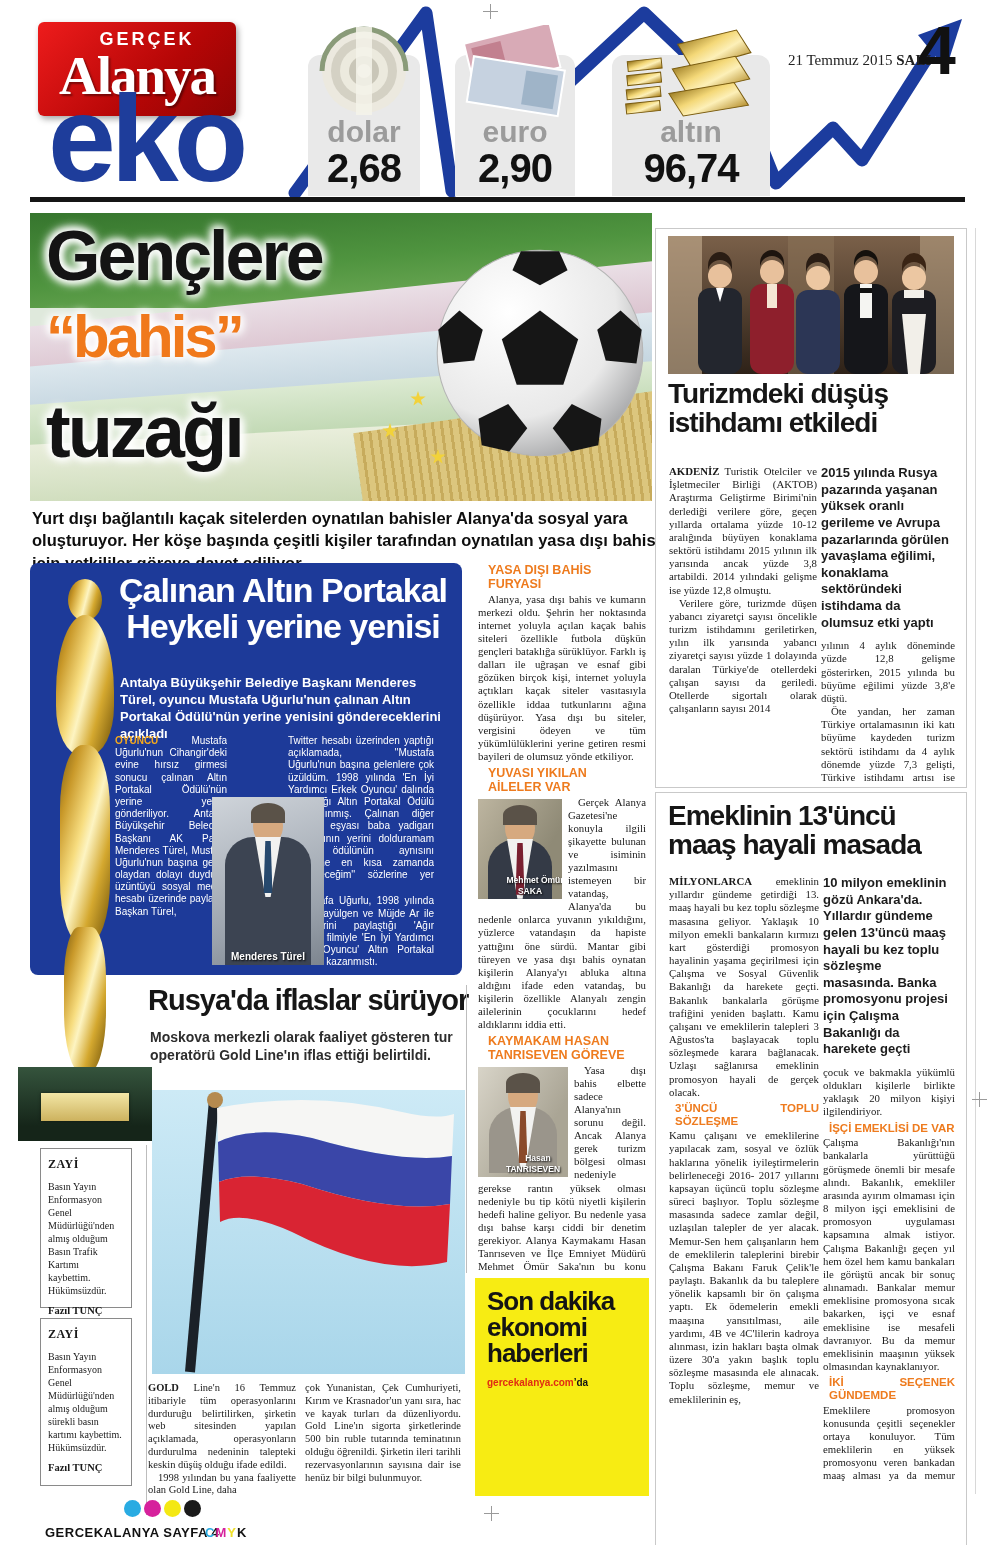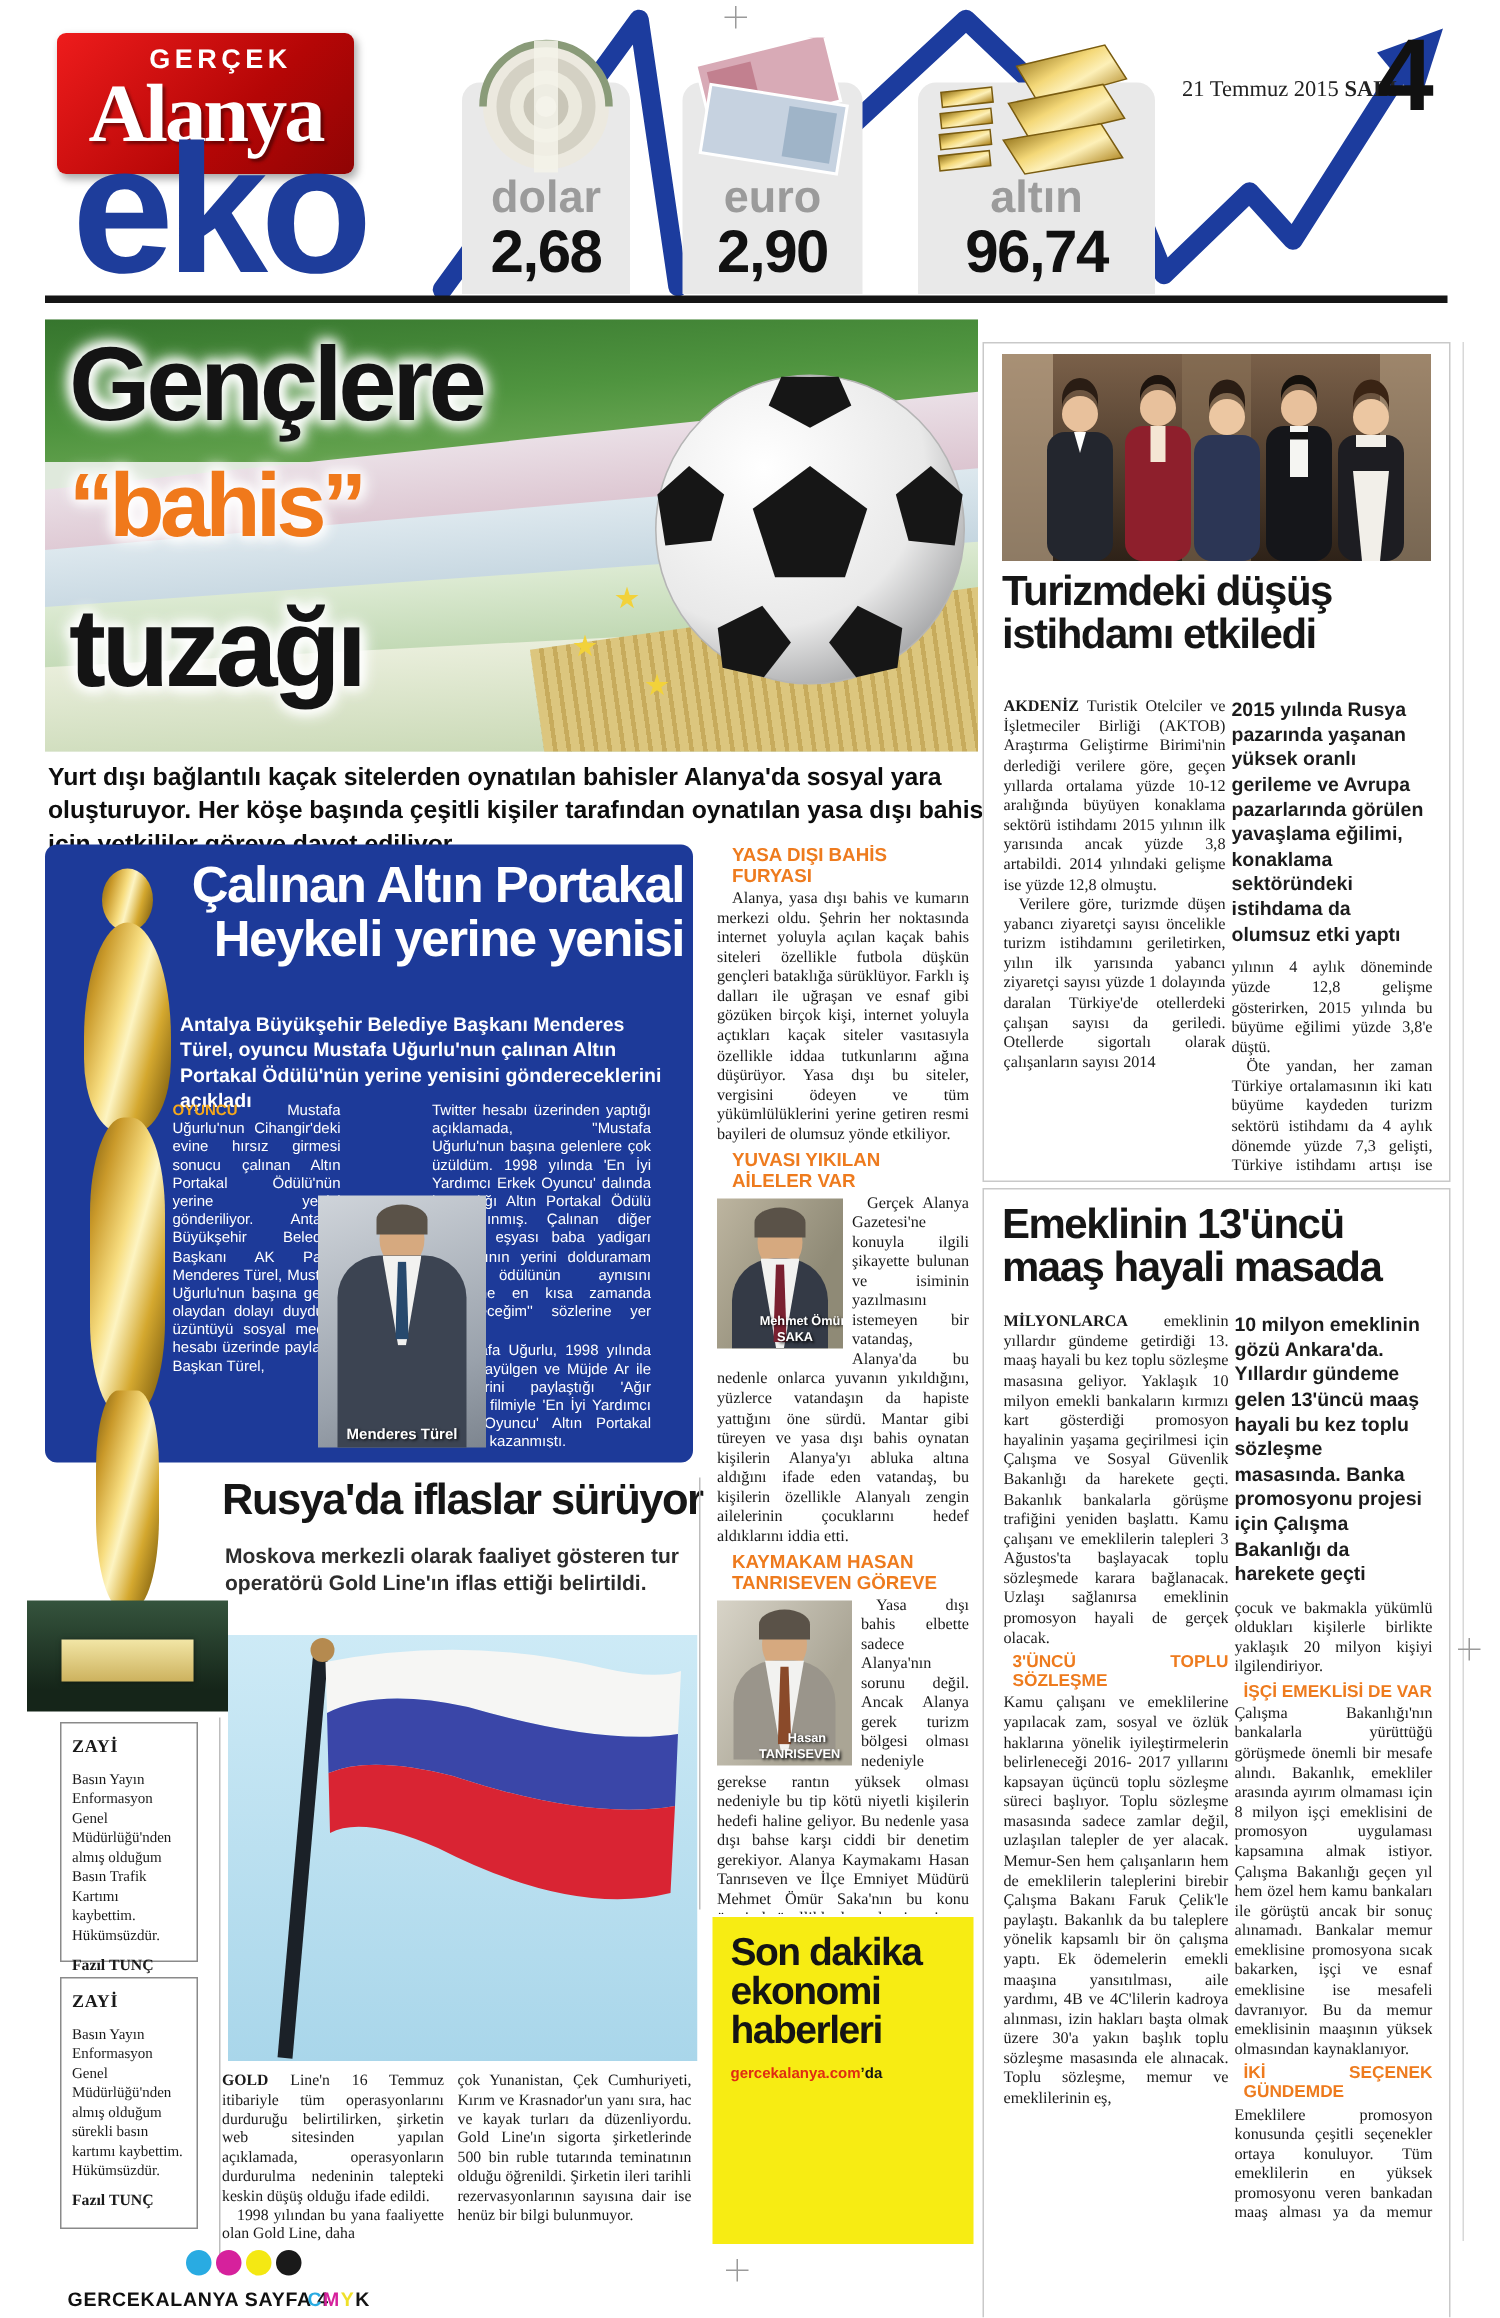--- a/index.html
+++ b/index.html
@@ -45,21 +45,21 @@
   .hl{position:absolute;left:16px;font-family:"Liberation Sans",sans-serif;font-weight:bold;
         letter-spacing:-3px;line-height:1;
         text-shadow:0 0 8px #fff,0 0 14px #fff,2px 2px 10px #fff,-2px -2px 10px #fff;}
   #hl1{top:8px;font-size:70px;color:#141414;}
   #hl2{top:94px;font-size:60px;color:#f0791b;}
   #hl3{top:182px;font-size:74px;color:#141414;}
   #leaddeck{left:32px;top:507px;width:628px;font-family:"Liberation Sans",sans-serif;
         font-weight:bold;font-size:16.5px;line-height:1.35;color:#0e0e0e;}
   
   #pbox{left:30px;top:563px;width:432px;height:412px;background:#1d3a99;border-radius:8px;}
-  #pb-head{left:80px;top:10px;width:346px;text-align:right;color:#fff;
+  #pb-head{left:80px;top:10px;width:346px;text-align:center;color:#fff;
         font-family:"Liberation Sans",sans-serif;font-weight:bold;font-size:34px;
         line-height:1.05;letter-spacing:-1px;}
   #pb-deck{left:90px;top:112px;width:330px;color:#fff;font-family:"Liberation Sans",sans-serif;
         font-weight:bold;font-size:13px;line-height:1.3;}
   .pb-col{color:#fff;font-family:"Liberation Sans",sans-serif;font-size:10px;
         line-height:1.22;text-align:justify;overflow:hidden;}
   #pb-c1{left:85px;top:172px;width:112px;height:230px;}
   #pb-c2{left:258px;top:172px;width:146px;height:230px;}
   .lead-orange{color:#f5a81c;font-weight:bold;}
   .pb-p2{text-indent:10px;margin-top:2px;}

